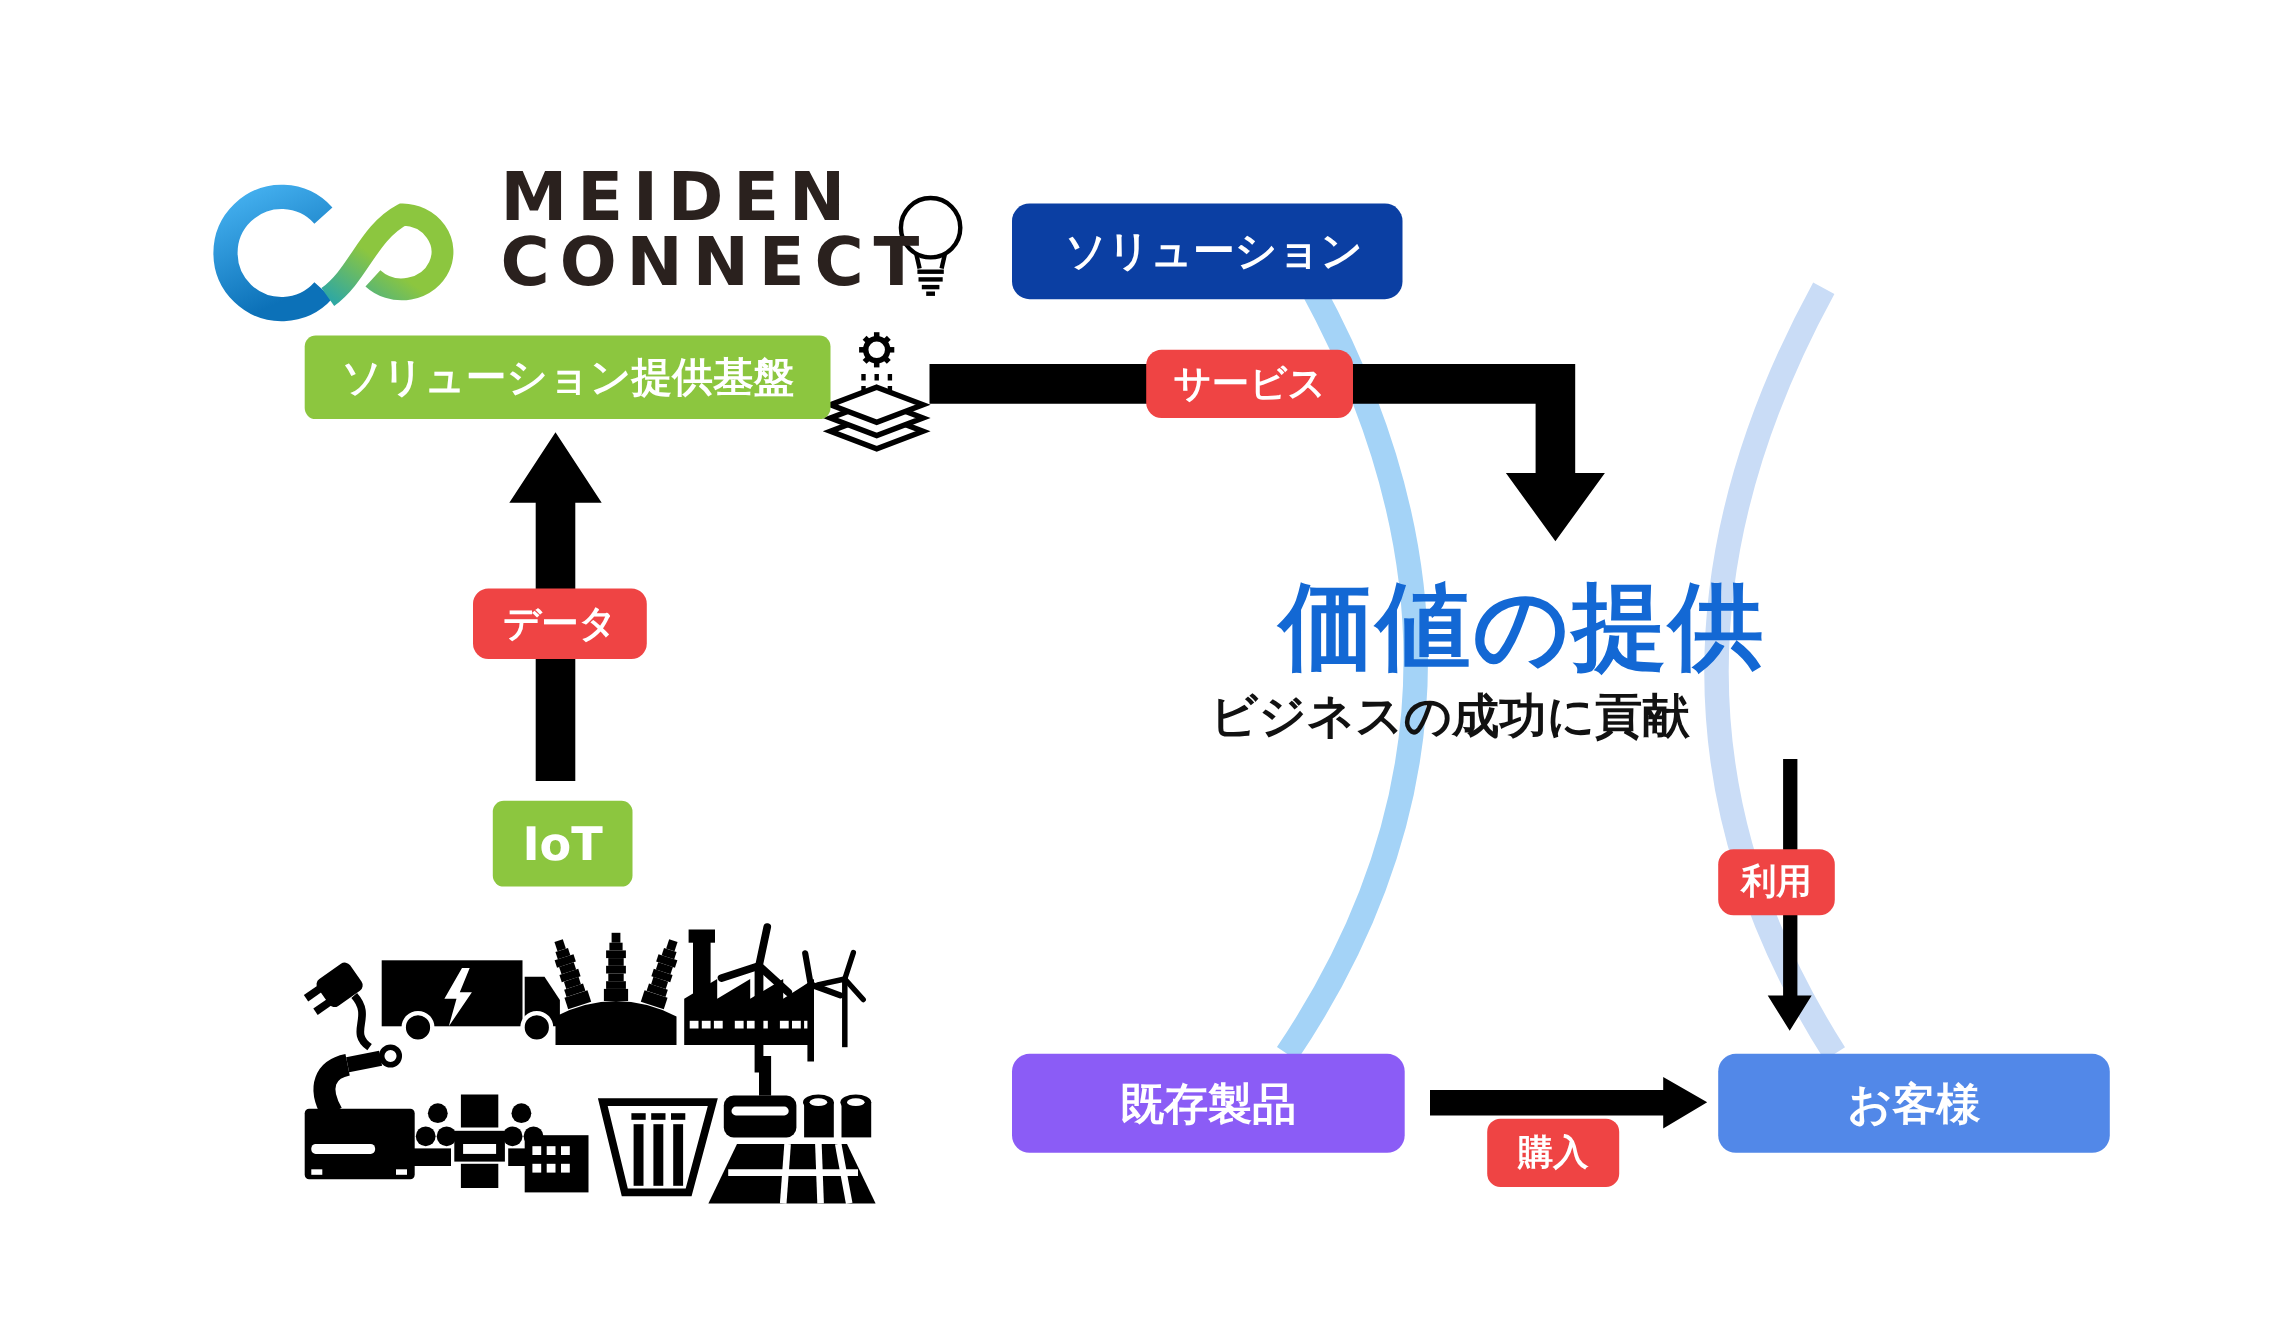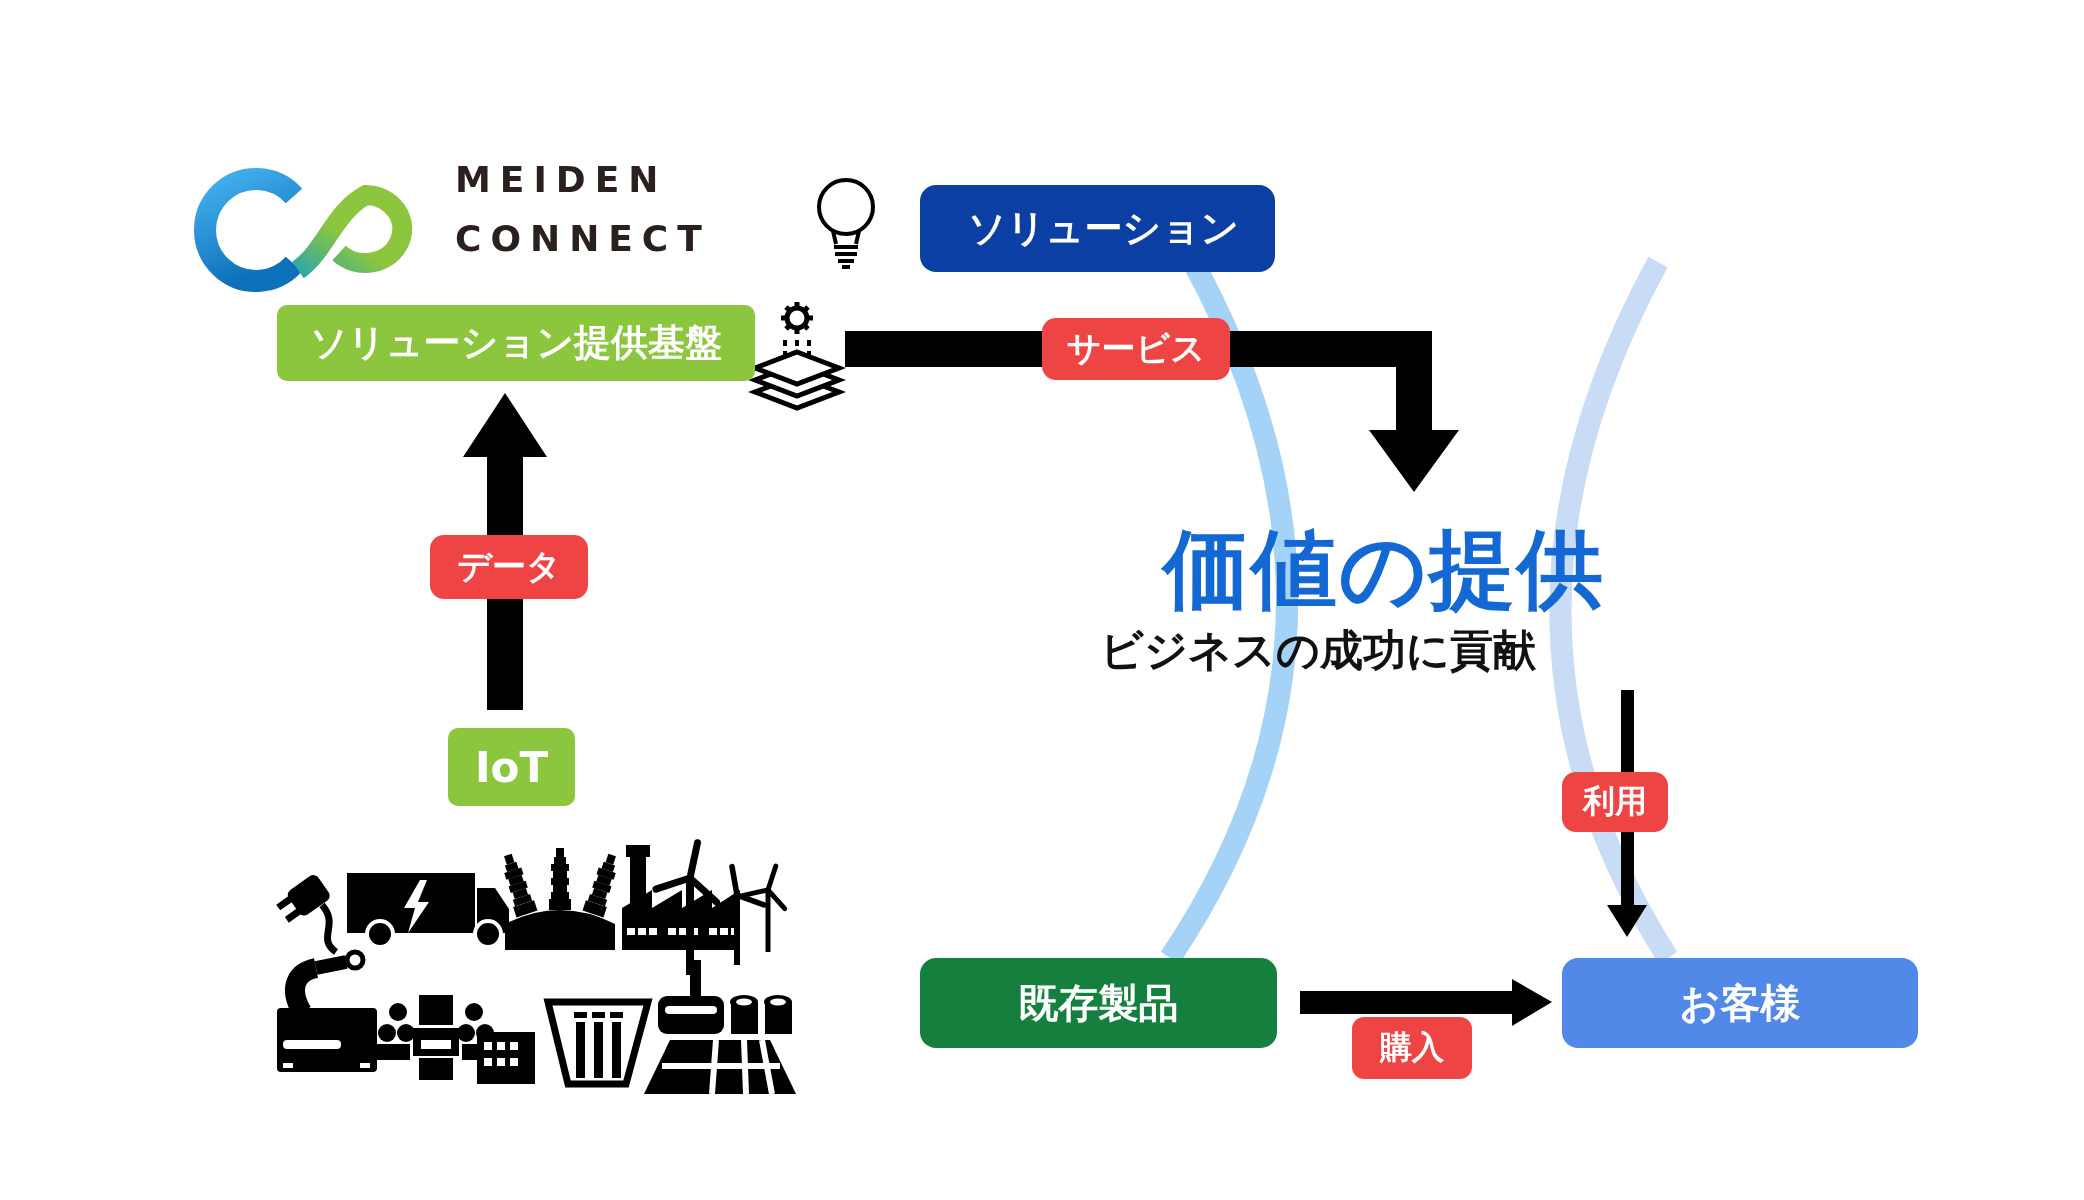--- a/index.html
+++ b/index.html
@@ -5,25 +5,25 @@
   html,body{margin:0;padding:0;background:#ffffff;}
   body{width:2084px;height:1200px;position:relative;overflow:hidden;
        font-family:"DejaVu Sans","Liberation Sans",sans-serif;}
   .stage{position:absolute;inset:0;width:2084px;height:1200px;}
   svg.layer{position:absolute;left:0;top:0;z-index:1;}
   .abs{position:absolute;z-index:5;box-sizing:border-box;}
   .node{display:flex;align-items:center;justify-content:center;
         color:#fff;font-weight:bold;text-align:center;}
   .node-green{background:#8CC63F;border-radius:10px;font-size:37px;}
   .node-navy{background:#0B3FA3;border-radius:16px;font-size:38px;padding-left:12px;}
-  .node-blue{background:#15803d;border-radius:16px;font-size:40px;}
+  .node-blue{background:#8b5cf6;border-radius:16px;font-size:40px;}
   .node-lblue{background:#5288E8;border-radius:16px;font-size:40px;}
   .arrow-label{background:#ef4444;border-radius:14px;color:#fff;font-weight:bold;
         display:flex;align-items:center;justify-content:center;}
-  .brand{color:#2A211E;font-weight:600;font-size:36px;letter-spacing:9px;
+  .brand{color:#2A211E;font-weight:600;font-size:61px;letter-spacing:9px;
         line-height:59px;white-space:nowrap;}
   .big-title{font-size:86px;font-weight:800;color:#1368D4;text-align:center;
         letter-spacing:2px;white-space:nowrap;}
   .sub-title{font-size:43px;font-weight:800;color:#111;text-align:left;
         white-space:nowrap;}
 </style>
 </head>
 <body>
 
 <div class="stage">

